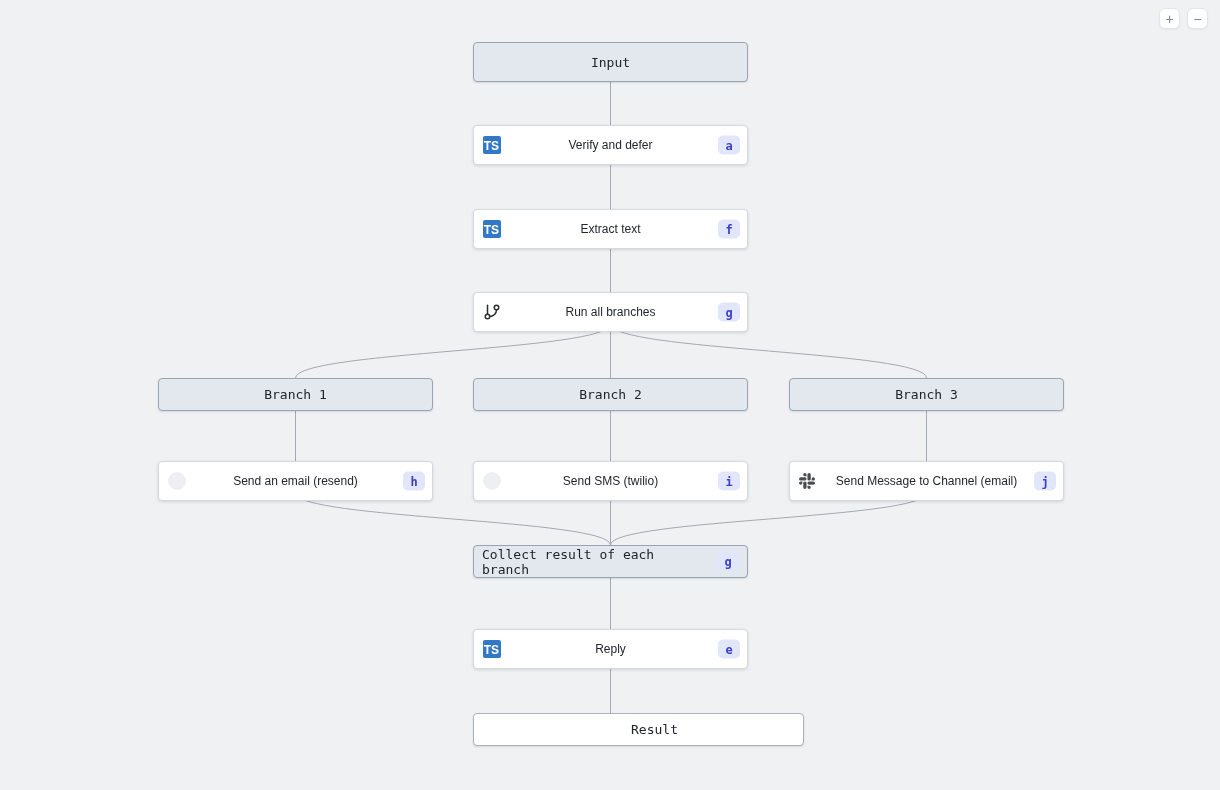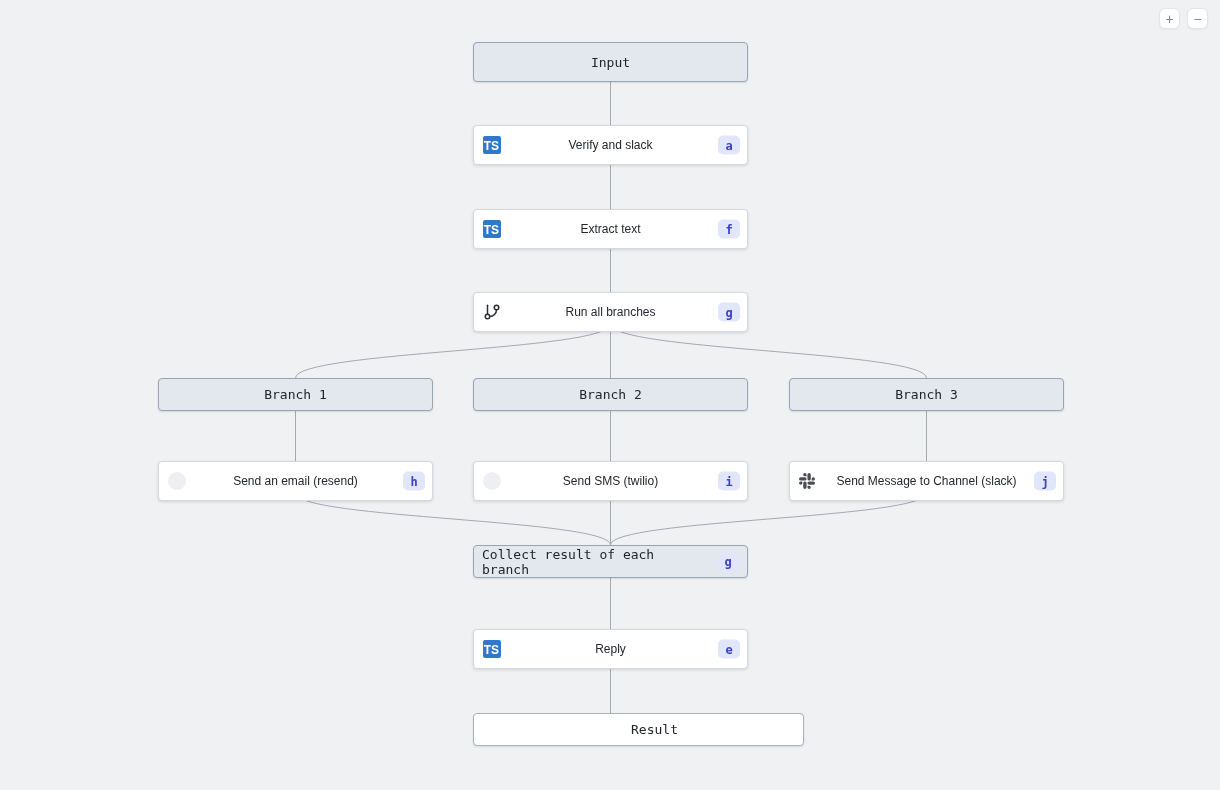--- a/index.html
+++ b/index.html
@@ -84,21 +84,21 @@
     <path d="M610.5 578 L610.5 629"></path>
     <path d="M610.5 661 L610.5 713"></path>
   </svg>
 
   <div class="node group" style="left:473px;top:42px;width:275px;">
     <span class="label">Input</span>
   </div>
 
   <div class="node task" style="left:473px;top:125px;width:275px;">
     <span class="icon ts-icon">TS</span>
-    <span class="label">Verify and slack</span>
+    <span class="label">Verify and defer</span>
     <span class="badge">a</span>
   </div>
 
   <div class="node task" style="left:473px;top:209px;width:275px;">
     <span class="icon ts-icon">TS</span>
     <span class="label">Extract text</span>
     <span class="badge">f</span>
   </div>
 
   <div class="node task" style="left:473px;top:292px;width:275px;">
@@ -135,21 +135,21 @@
     <span class="label">Send SMS (twilio)</span>
     <span class="badge">i</span>
   </div>
 
   <div class="node task" style="left:789px;top:461px;width:275px;">
     <span class="icon glyph-icon">
       <svg width="16" height="16" viewBox="0 0 24 24" fill="#4a4d52">
         <path d="M5.042 15.165a2.528 2.528 0 0 1-2.52 2.523A2.528 2.528 0 0 1 0 15.165a2.527 2.527 0 0 1 2.522-2.52h2.52v2.52zM6.313 15.165a2.527 2.527 0 0 1 2.521-2.52 2.527 2.527 0 0 1 2.521 2.52v6.313A2.528 2.528 0 0 1 8.834 24a2.528 2.528 0 0 1-2.521-2.522v-6.313zM8.834 5.042a2.528 2.528 0 0 1-2.521-2.52A2.528 2.528 0 0 1 8.834 0a2.528 2.528 0 0 1 2.521 2.522v2.52H8.834zM8.834 6.313a2.528 2.528 0 0 1 2.521 2.521 2.528 2.528 0 0 1-2.521 2.521H2.522A2.528 2.528 0 0 1 0 8.834a2.528 2.528 0 0 1 2.522-2.521h6.312zM18.956 8.834a2.528 2.528 0 0 1 2.522-2.521A2.528 2.528 0 0 1 24 8.834a2.528 2.528 0 0 1-2.522 2.521h-2.522V8.834zM17.688 8.834a2.528 2.528 0 0 1-2.523 2.521 2.527 2.527 0 0 1-2.52-2.521V2.522A2.527 2.527 0 0 1 15.165 0a2.528 2.528 0 0 1 2.523 2.522v6.312zM15.165 18.956a2.528 2.528 0 0 1 2.523 2.522A2.528 2.528 0 0 1 15.165 24a2.527 2.527 0 0 1-2.52-2.522v-2.522h2.52zM15.165 17.688a2.527 2.527 0 0 1-2.52-2.523 2.526 2.526 0 0 1 2.52-2.52h6.313A2.527 2.527 0 0 1 24 15.165a2.528 2.528 0 0 1-2.522 2.523h-6.313z"></path>
       </svg>
     </span>
-    <span class="label">Send Message to Channel (slack)</span>
+    <span class="label">Send Message to Channel (email)</span>
     <span class="badge">j</span>
   </div>
 
   <div class="node group" style="left:473px;top:545px;width:275px;height:33px;">
     <span class="label">Collect result of each branch</span>
     <span class="badge">g</span>
   </div>
 
   <div class="node task" style="left:473px;top:629px;width:275px;">
     <span class="icon ts-icon">TS</span>

